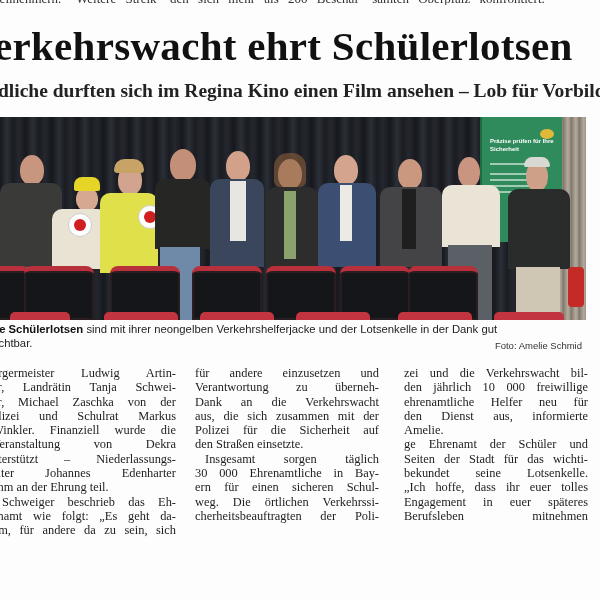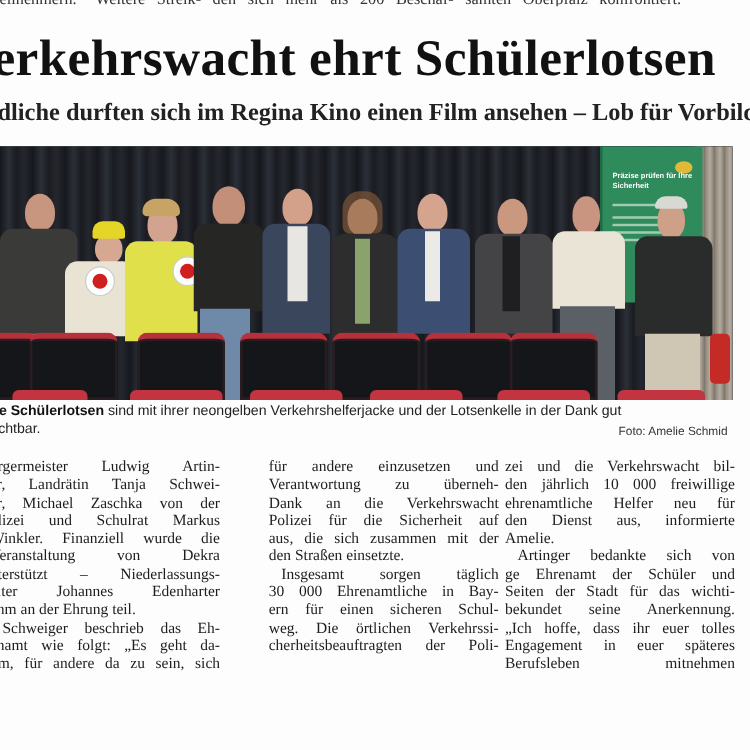--- a/index.html
+++ b/index.html
@@ -68,21 +68,21 @@
 
   .col {
     position: absolute; top: 366px; width: 184px;
     font-family: "Liberation Serif", serif; font-size: 12.4px; line-height: 14.3px; color: #1d1d1d;
     text-align: justify;
   }
   .col .l { display: block; white-space: nowrap; text-align-last: justify; text-align: justify; }
   .col .l.last { text-align-last: left; }
   .col .l.indent { padding-left: 10px; }
   .col1 { left: -8px; }
-  .col2 { left: 195px; margin-left: 20px; }
+  .col2 { left: 195px; }
   .col3 { left: 404px; }
 </style>
 </head>
 <body>
 
 <div class="topline">teilnehmern.“ Weitere Streik- den sich mehr als 200 Beschäf- samten Oberpfalz konfrontiert.</div>
 
 <h1 class="headline">erkehrswacht ehrt Schülerlotsen</h1>
 <h2 class="subhead">dliche durften sich im Regina Kino einen Film ansehen – Lob für Vorbildfu</h2>
 
@@ -194,36 +194,35 @@
   <span class="l last">ahm an der Ehrung teil.</span>
   <span class="l indent">Schweiger beschrieb das Eh-</span>
   <span class="l">enamt wie folgt: „Es geht da-</span>
   <span class="l">um, für andere da zu sein, sich</span>
 </div>
 
 <div class="col col2">
   <span class="l">für andere einzusetzen und</span>
   <span class="l">Verantwortung zu überneh-</span>
   <span class="l">Dank an die Verkehrswacht</span>
+  <span class="l">aus, die sich zusammen mit der</span>
   <span class="l">Polizei für die Sicherheit auf</span>
-  <span class="l">aus, die sich zusammen mit der</span>
   <span class="l last">den Straßen einsetzte.</span>
   <span class="l indent">Insgesamt sorgen täglich</span>
   <span class="l">30 000 Ehrenamtliche in Bay-</span>
   <span class="l">ern für einen sicheren Schul-</span>
   <span class="l">weg. Die örtlichen Verkehrssi-</span>
   <span class="l">cherheitsbeauftragten der Poli-</span>
 </div>
 
 <div class="col col3">
   <span class="l">zei und die Verkehrswacht bil-</span>
   <span class="l">den jährlich 10 000 freiwillige</span>
   <span class="l">ehrenamtliche Helfer neu für</span>
   <span class="l">den Dienst aus, informierte</span>
   <span class="l last">Amelie.</span>
-  <span class="l indent">Artinger bedankte sich von</span>
   <span class="l">ge Ehrenamt der Schüler und</span>
   <span class="l">Seiten der Stadt für das wichti-</span>
-  <span class="l">bekundet seine Anerkennung.</span>
+  <span class="l">bekundet seine Lotsenkelle.</span>
   <span class="l">„Ich hoffe, dass ihr euer tolles</span>
   <span class="l">Engagement in euer späteres</span>
   <span class="l">Berufsleben mitnehmen</span>
 </div>
 
 </body></html>

